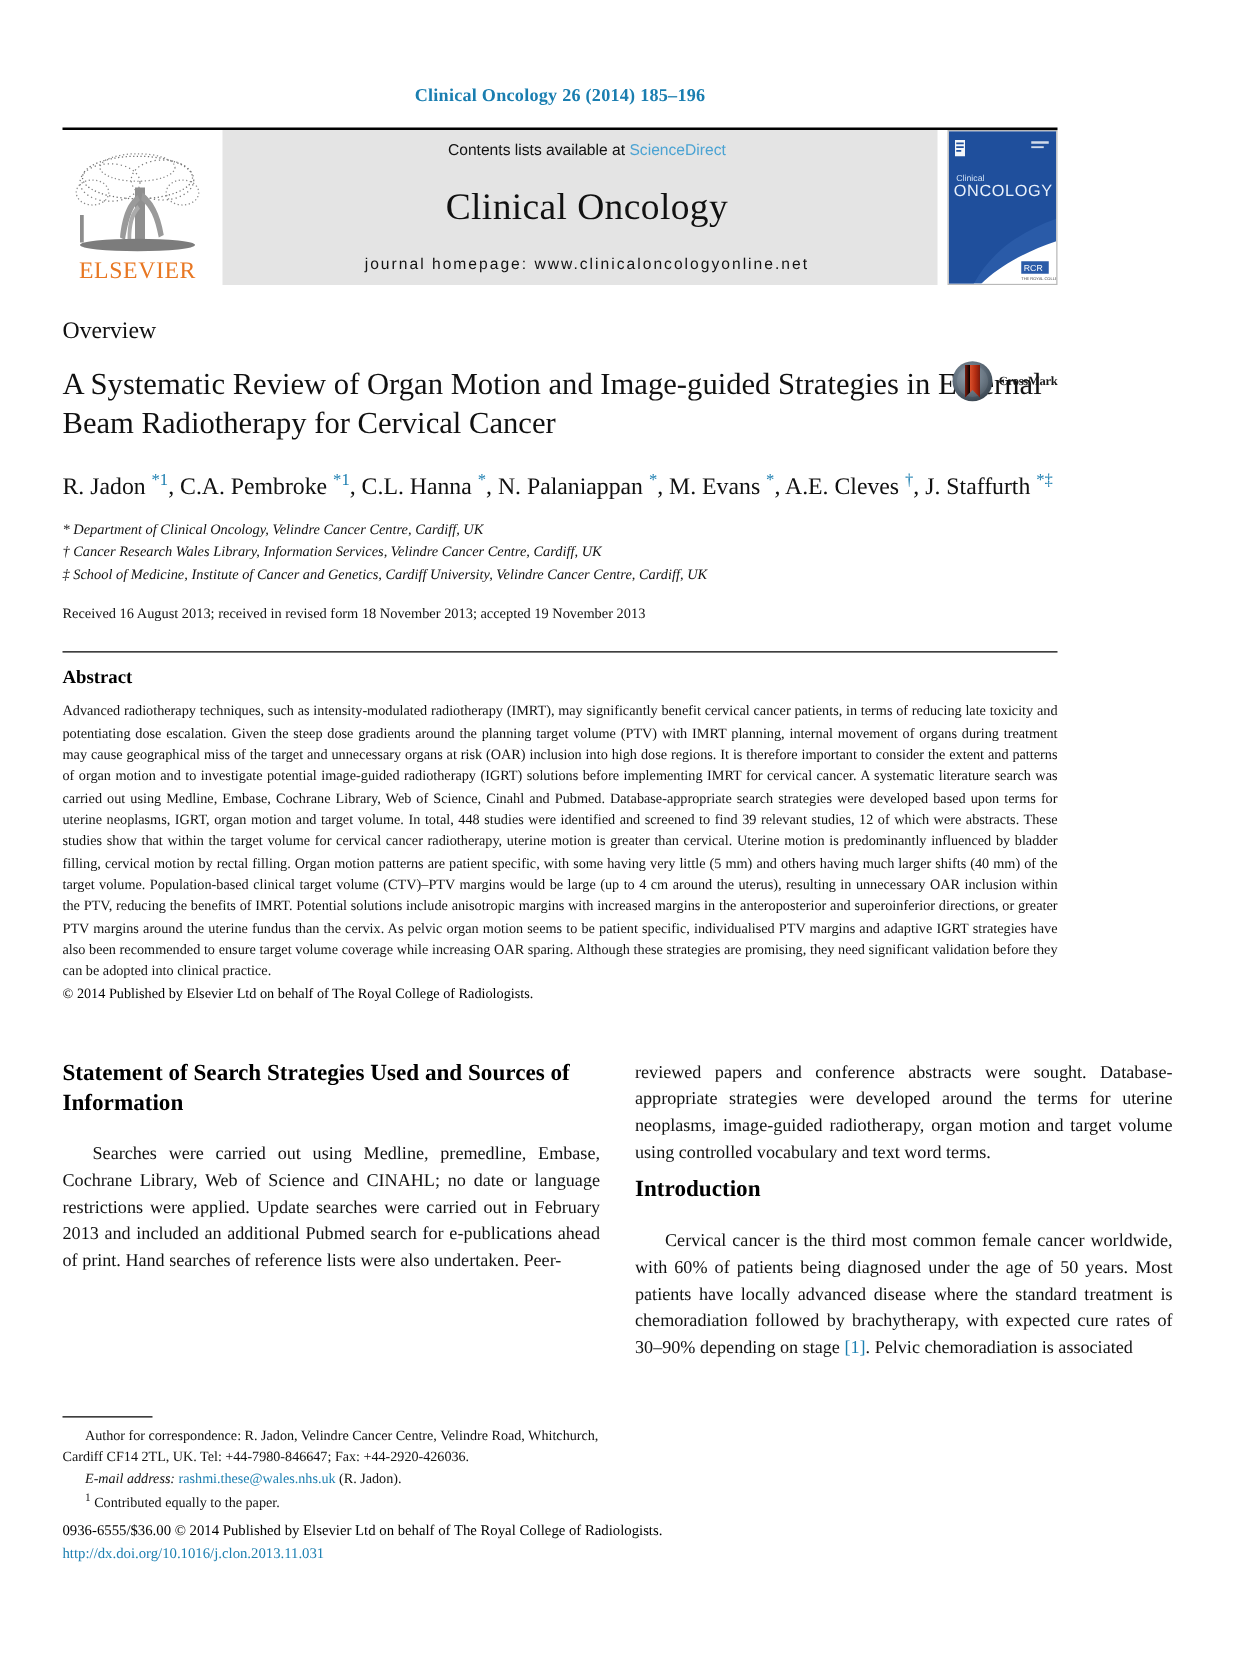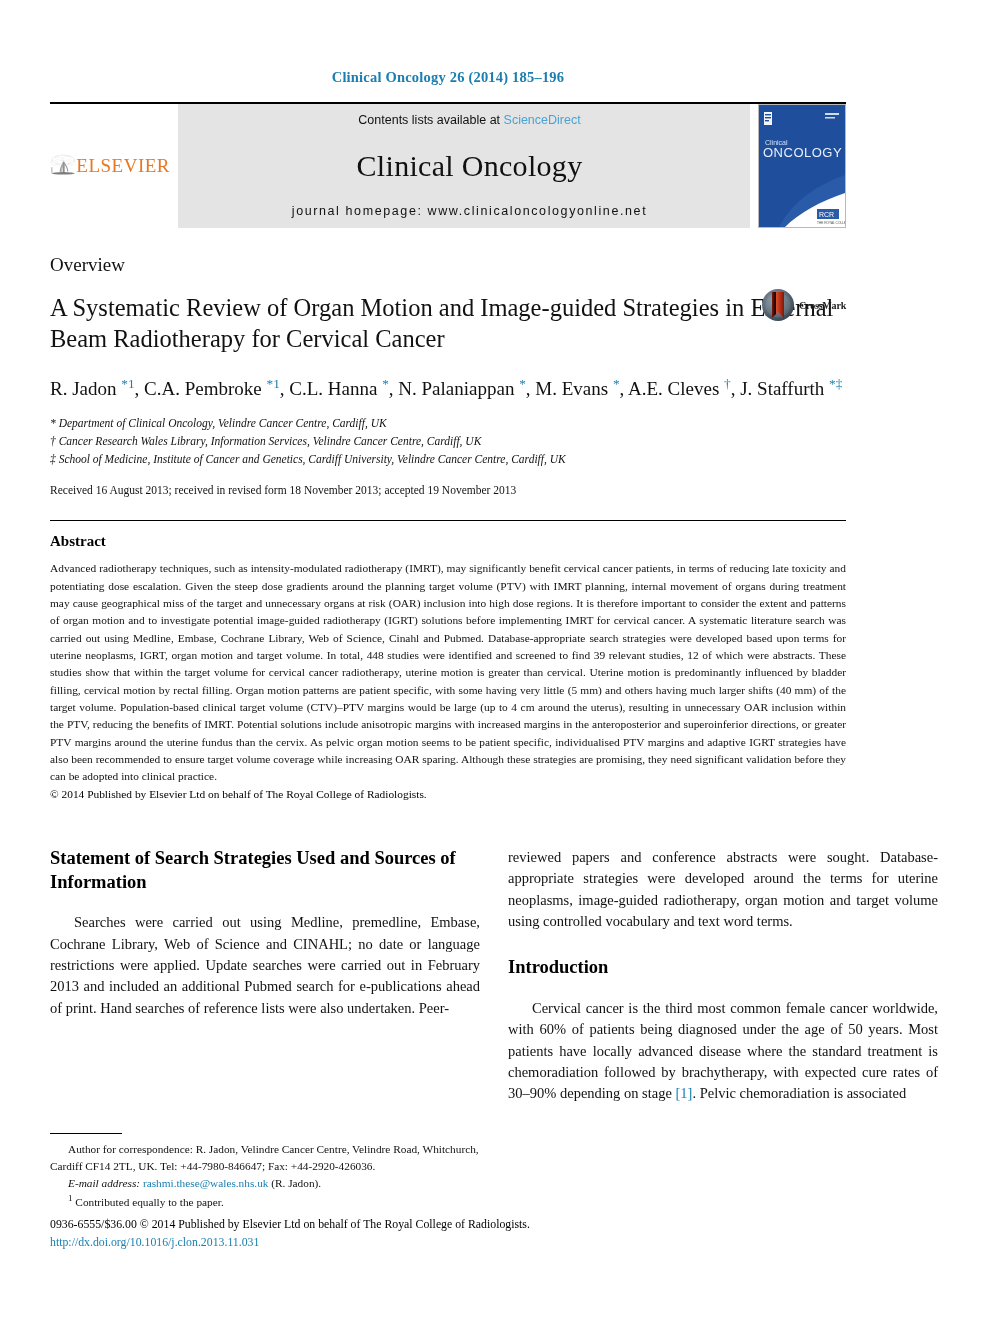--- a/index.html
+++ b/index.html
@@ -39,21 +39,21 @@
     margin: 16px 50px 0 50px;
     border-top: 2px solid #000;
     display: flex;
     align-items: stretch;
     height: 124px;
   }
   .elsevier-logo {
     width: 120px;
     flex: 0 0 120px;
     display: flex;
-    flex-direction: row;
+    flex-direction: column;
     justify-content: flex-end;
     align-items: center;
     padding-bottom: 2px;
     box-sizing: border-box;
   }
   .tree-svg { display:block; }
   .elsevier-word {
     font-family: "Liberation Serif", serif;
     font-size: 19px;
     letter-spacing: .5px;
@@ -213,21 +213,21 @@
     flex: 0 0 430px;
     position: relative;
   }
   .sec-heading {
     font-family: "Liberation Serif", serif;
     font-weight: bold;
     font-size: 18.5px;
     line-height: 1.28;
     margin: 0 0 18px 0;
   }
-  .sec-heading.intro { margin-top: 24px; }
+  .sec-heading.intro { margin-top: 8px; }
   .body-p {
     font-family: "Liberation Serif", serif;
     font-size: 14.5px;
     line-height: 1.47;
     text-align: justify;
     text-indent: 24px;
     margin: 0;
     color: #111;
   }
   .body-p.noindent { text-indent: 0; }

